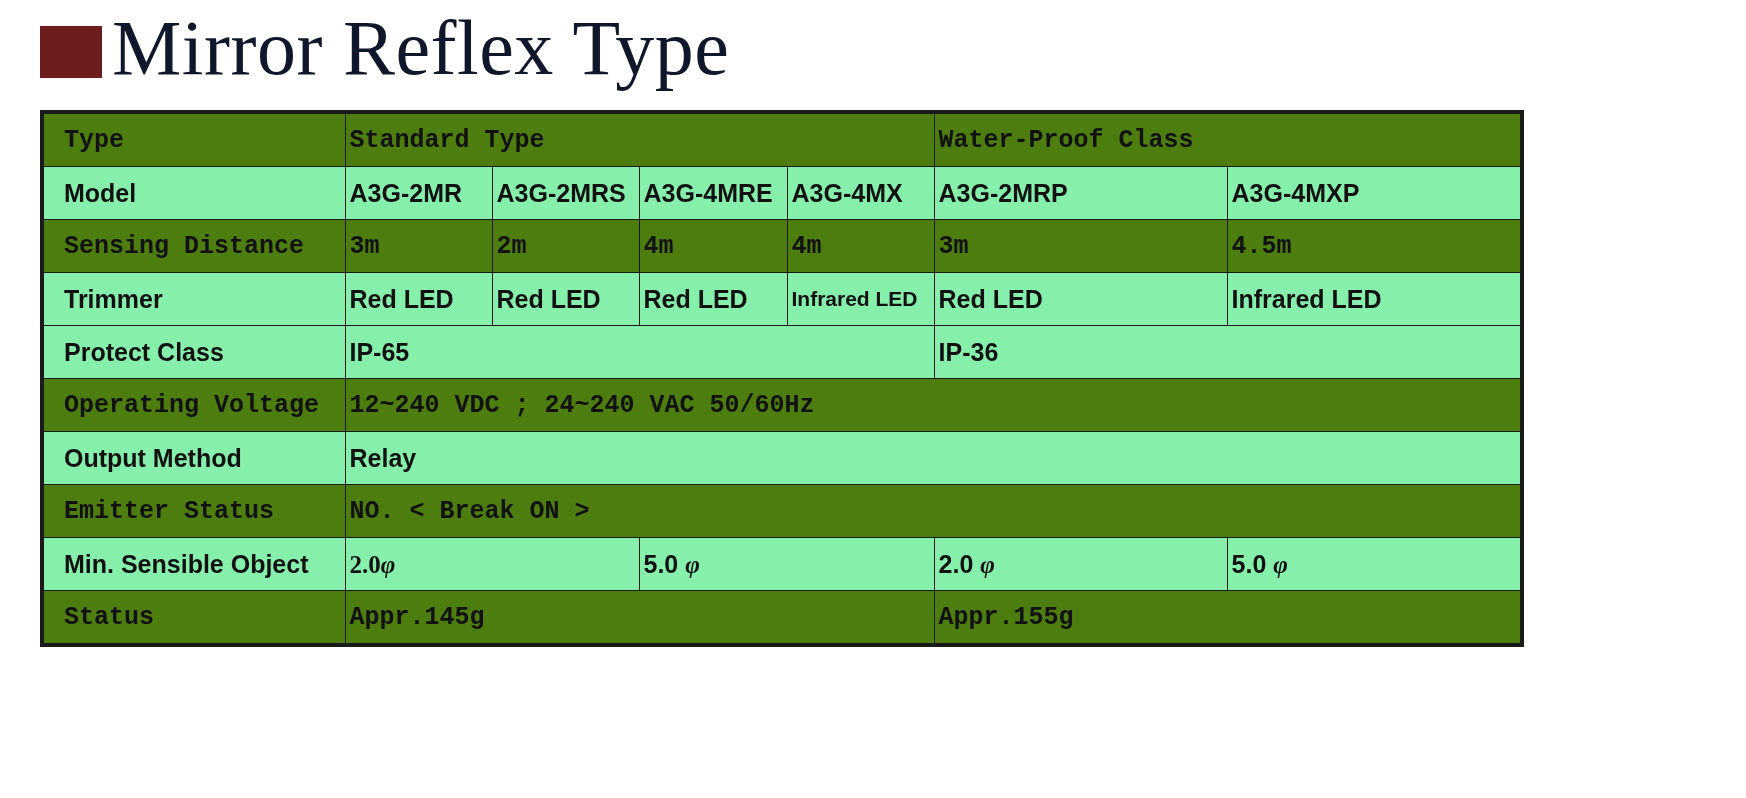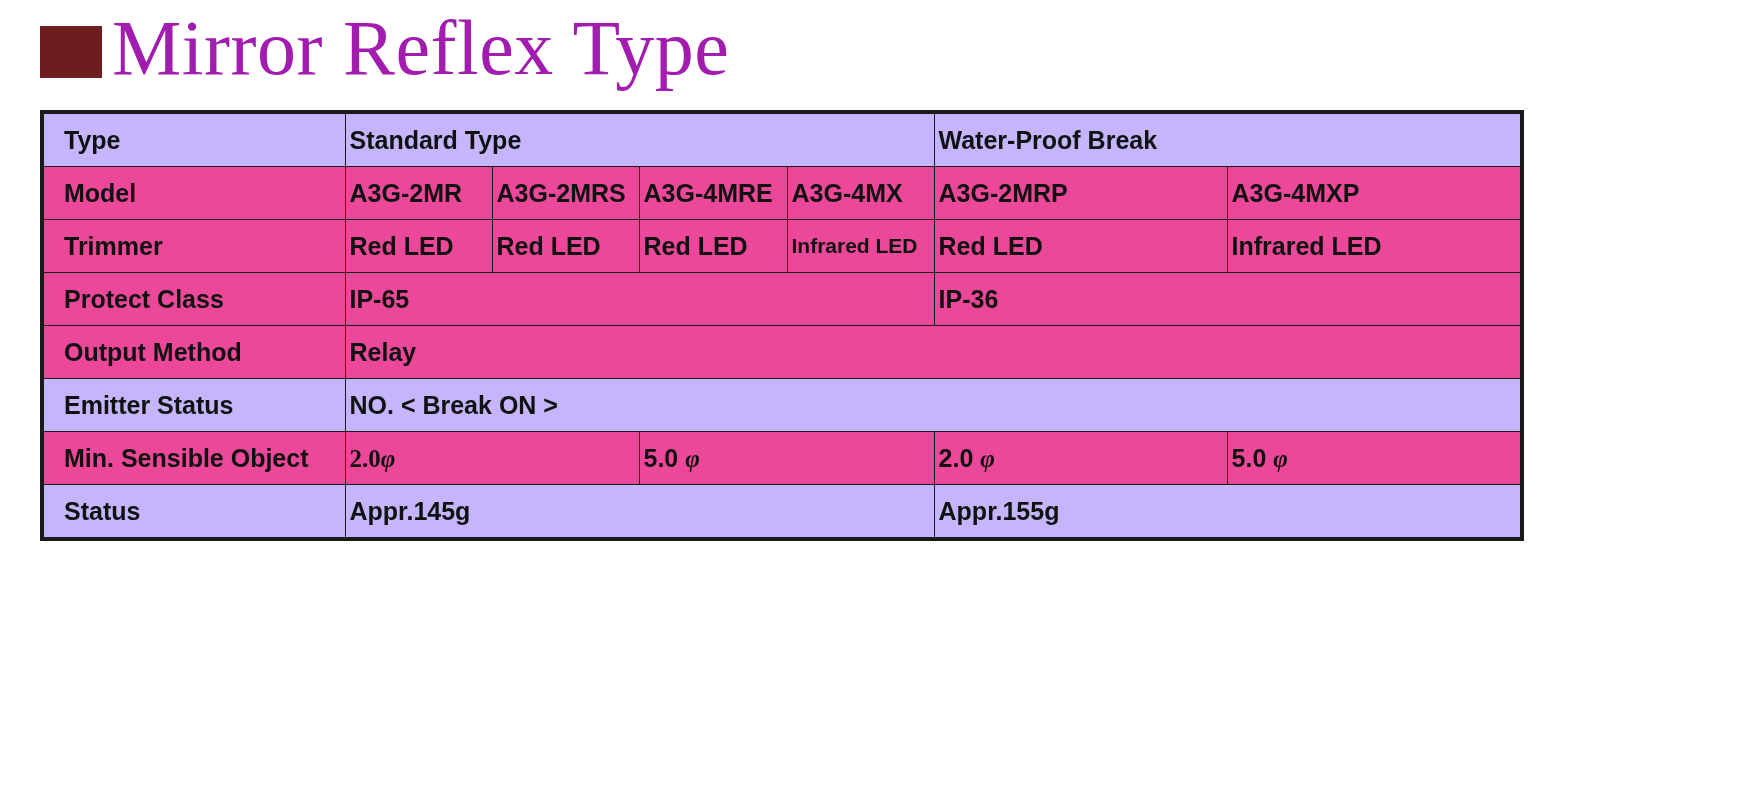--- a/index.html
+++ b/index.html
@@ -35,21 +35,21 @@
     height: 52px;
     background: #6d1d1d;
     display: block;
     margin-right: 10px;
     margin-top: 8px;
   }
   .title-text {
     font-family: "Liberation Serif", serif;
     font-size: 78px;
     line-height: 78px;
-    color: #a21caf;
+    color: #0f172a;
     font-weight: normal;
     letter-spacing: 0.5px;
     white-space: nowrap;
   }
 
   
   .spec-table {
     position: absolute;
     left: 40px;
     top: 110px;
@@ -63,22 +63,22 @@
     border: 1px solid #1a1a1a;
     font-size: 25px;
     font-weight: bold;
     color: #111111;
     vertical-align: middle;
     height: 52px;
     padding: 0 4px;
     white-space: nowrap;
     overflow: hidden;
   }
-  .row-pink td { background: #c4b5fd; }
-  .row-grey td { background: #ec4899; }
+  .row-pink td { background: #4d7c0f; font-family: Liberation Mono, monospace; }
+  .row-grey td { background: #86efac; }
 
   td.label {
     text-align: left;
     padding-left: 20px;
     font-size: 25px;
     font-weight: bold;
   }
   td.small {
     font-size: 21px;
   }
@@ -114,51 +114,64 @@
       <col style="width:148px">
       <col style="width:147px">
       <col style="width:293px">
       <col style="width:295px">
     </colgroup>
     <tbody>
 
       <tr class="row-pink">
         <td class="label">Type</td>
         <td colspan="4">Standard Type</td>
-        <td colspan="2">Water-Proof Break</td>
+        <td colspan="2">Water-Proof Class</td>
       </tr>
 
       <tr class="row-grey">
         <td class="label">Model</td>
         <td>A3G-2MR</td>
         <td>A3G-2MRS</td>
         <td>A3G-4MRE</td>
         <td>A3G-4MX</td>
         <td>A3G-2MRP</td>
         <td>A3G-4MXP</td>
       </tr>
 
+      <tr class="row-pink">
+        <td class="label">Sensing Distance</td>
+        <td>3m</td>
+        <td>2m</td>
+        <td>4m</td>
+        <td>4m</td>
+        <td>3m</td>
+        <td>4.5m</td>
+      </tr>
 
       <tr class="row-grey">
         <td class="label">Trimmer</td>
         <td>Red LED</td>
         <td>Red LED</td>
         <td>Red LED</td>
         <td class="small">Infrared LED</td>
         <td>Red LED</td>
         <td>Infrared LED</td>
       </tr>
 
 
       <tr class="row-grey">
         <td class="label">Protect Class</td>
         <td colspan="4">IP-65</td>
         <td colspan="2">IP-36</td>
       </tr>
 
+      <tr class="row-pink">
+        <td class="label">Operating Voltage</td>
+        <td colspan="6">12~240 VDC ; 24~240 VAC 50/60Hz</td>
+      </tr>
 
       <tr class="row-grey">
         <td class="label">Output Method</td>
         <td colspan="6" class="light">Relay</td>
       </tr>
 
       <tr class="row-pink">
         <td class="label">Emitter Status</td>
         <td colspan="6" class="light">NO. &lt; Break ON &gt;</td>
       </tr>

